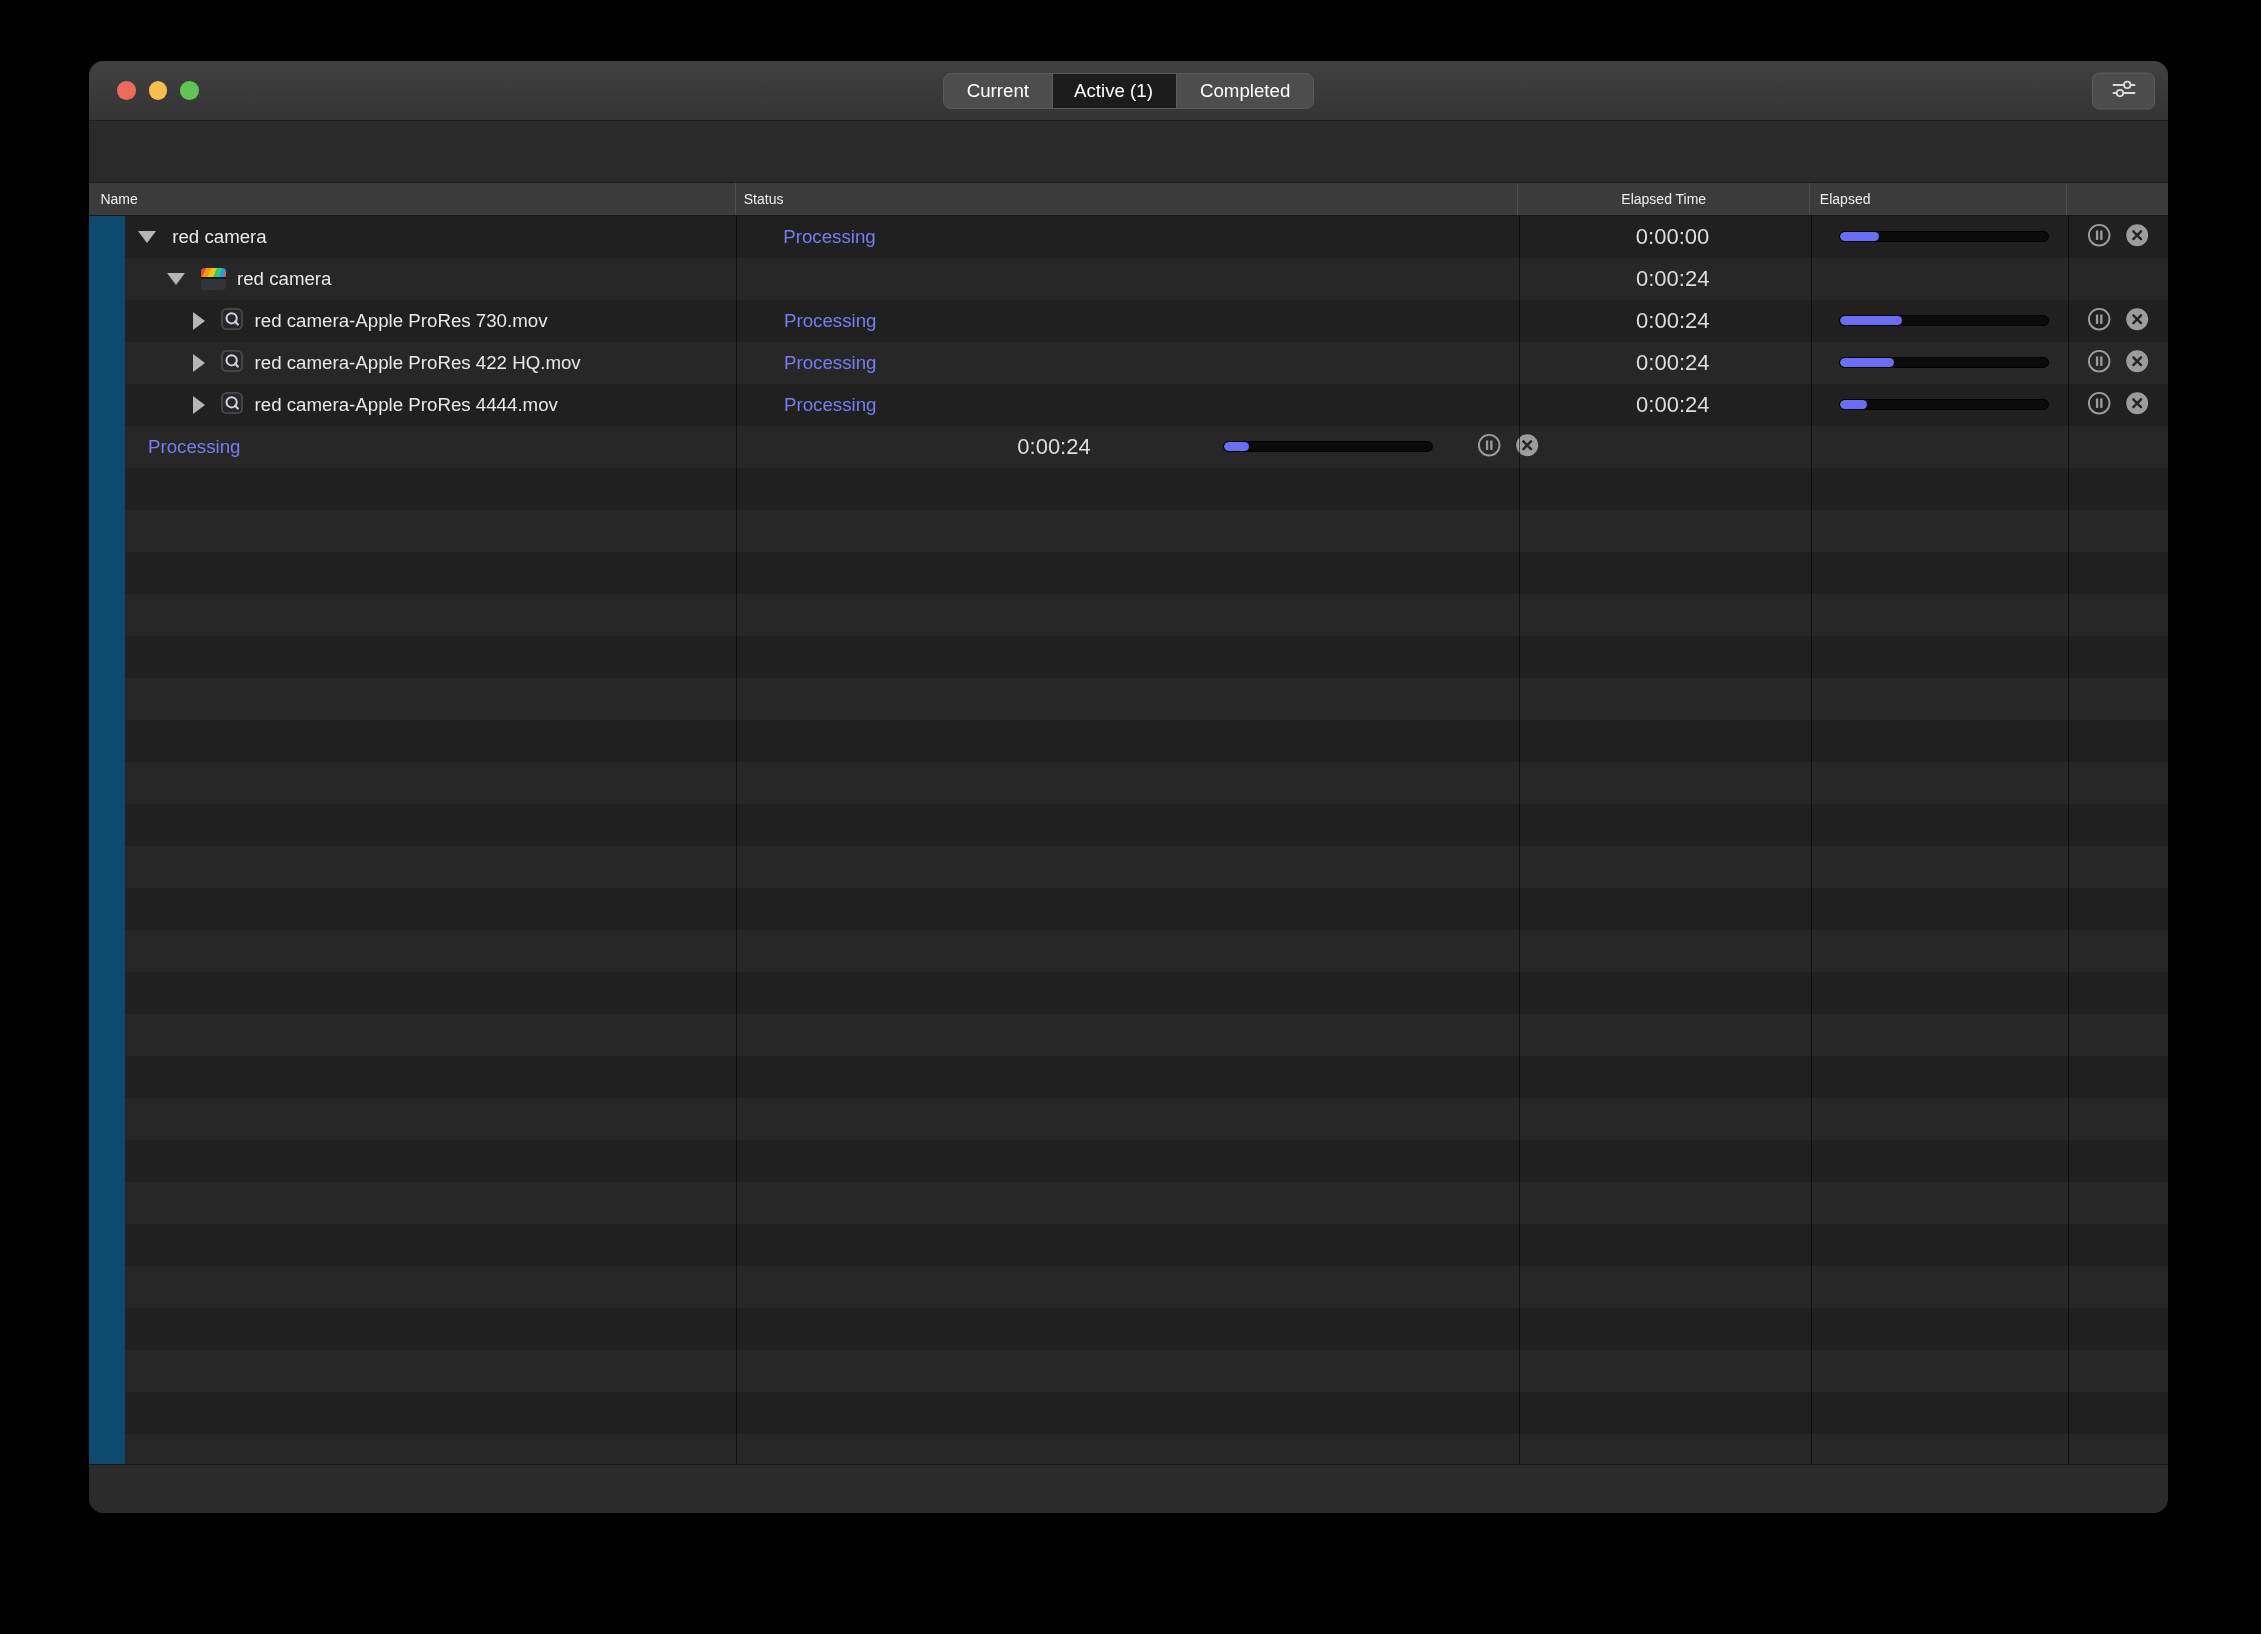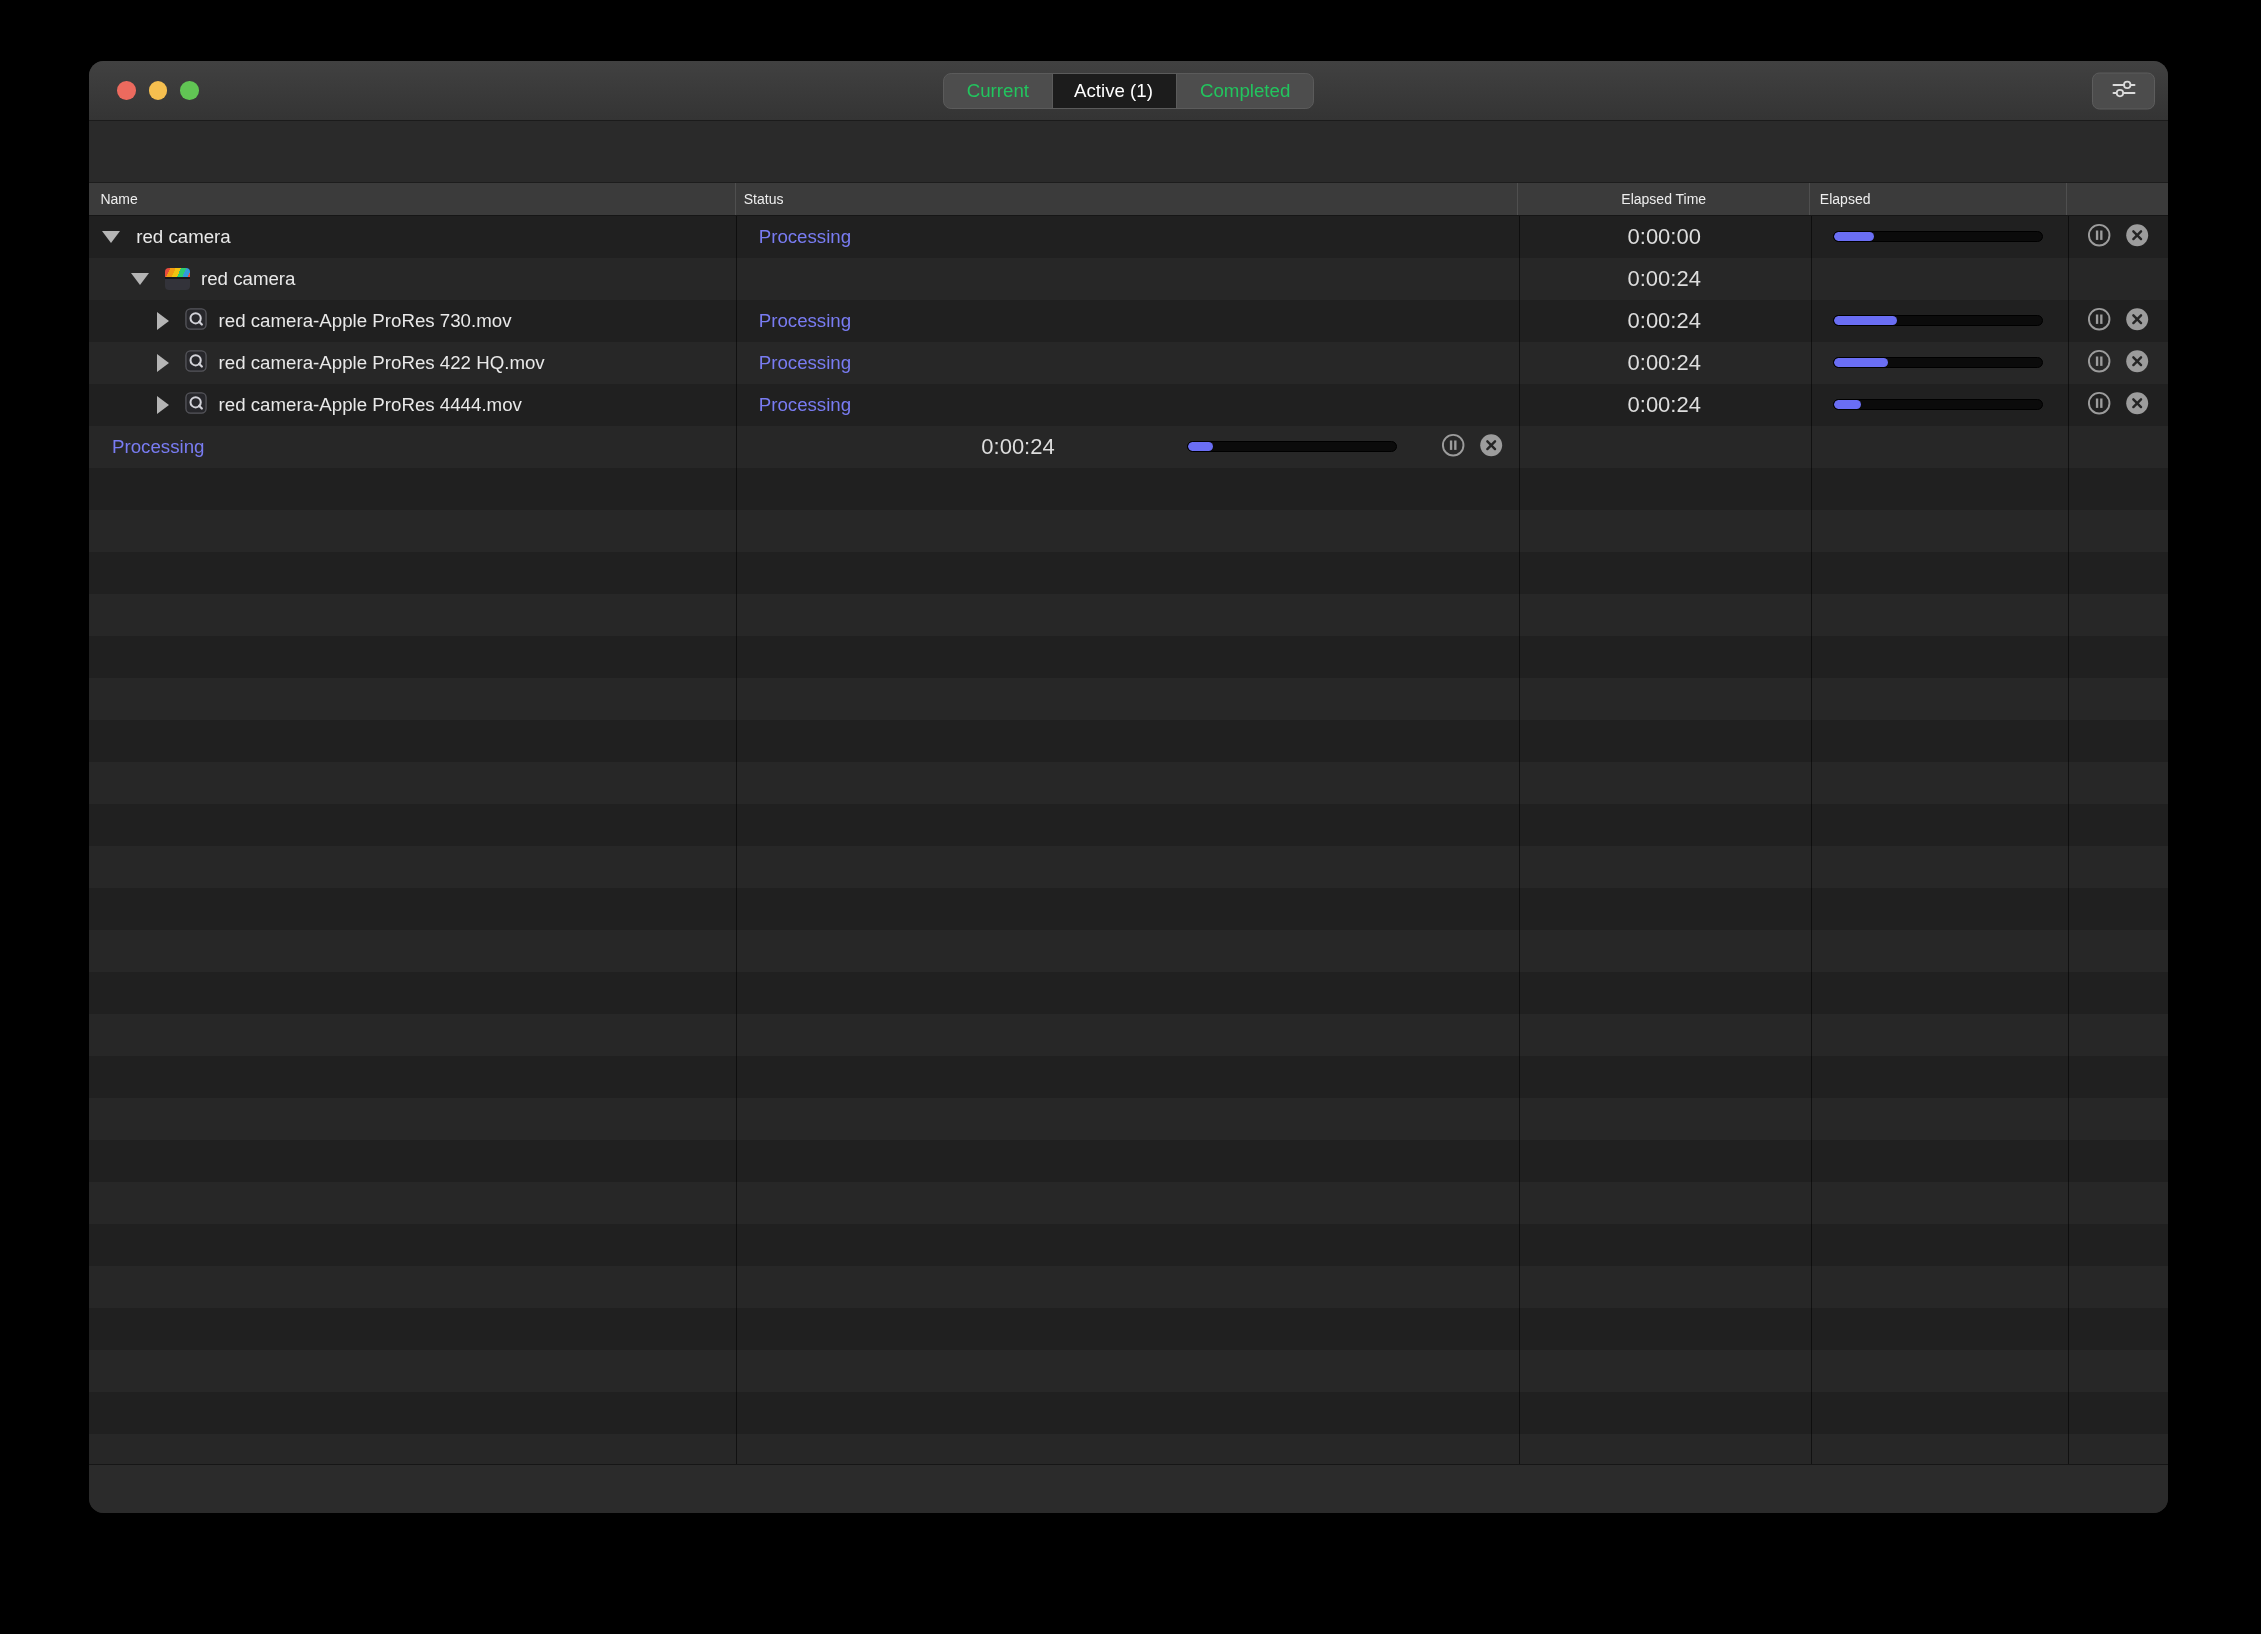--- a/index.html
+++ b/index.html
@@ -29,21 +29,21 @@
   .light { width:18.7px; height:18.7px; border-radius:50%; }
   .light.close { background:#ec6a5e; }
   .light.min   { background:#f5bf4f; }
   .light.zoom  { background:#61c554; }
 
   .segmented {
     display:flex; border:0.8px solid #5b5b5b; border-radius:8.1px; overflow:hidden;
     background:#4d4d4d;
   }
   .segment {
-    height:34px; line-height:34px; padding:0 23px; font-size:18.7px; color:#22c55e;
+    height:34px; line-height:34px; padding:0 23px; font-size:18.7px; color:#ffffff;
     border-right:0.8px solid #5b5b5b; cursor:default; white-space:nowrap;
   }
   .segment:last-child { border-right:none; }
   .segment.selected { background:#1c1c1c; color:#ffffff;padding-left:21px; }
 
   .settings-btn {
     position:absolute; right:13px; top:50%; transform:translateY(-50%);
     width:63px; height:37px; background:#4c4c4c; border:0.8px solid #5d5d5d;
     border-radius:7.3px; display:flex; align-items:center; justify-content:center;
   }
@@ -61,21 +61,21 @@
     background:#3b3b3b; border-bottom:0.8px solid #161616;
     font-size:14px; color:#eeeeee;
   }
   .hcell { height:100%; display:flex; align-items:center; border-right:0.8px solid #4f4f4f; }
   .hcell.h-name     { width:var(--c1); padding-left:11.4px; }
   .hcell.h-status   { width:var(--c2); padding-left:8.1px; }
   .hcell.h-elapsed  { width:var(--c3); justify-content:center; }
   .hcell.h-progress { width:var(--c4); padding-left:9.7px; }
   .hcell.h-actions  { width:var(--c5); border-right:none; }
 
-  .table-body { position:relative; flex:1; overflow:hidden; background:#0c4a6e; }
+  .table-body { position:relative; flex:1; overflow:hidden; background:#0c4a6e;padding-left:36px; }
   .vsep { position:absolute; top:0; bottom:0; width:0.8px; background:rgba(0,0,0,.55); z-index:3; }
 
   .row { height:var(--rowh); display:flex; align-items:center; position:relative; z-index:1; }
   .row:nth-child(odd)  { background:#202020; }
   .row:nth-child(even) { background:#272727; }
 
   .cell { height:100%; display:flex; align-items:center; }
   .c-name     { width:var(--c1); }
   .c-status   { width:var(--c2); padding-left:23px; font-size:18.7px; color:#797cf2; }
   .c-elapsed  { width:var(--c3); justify-content:center; font-size:22px; color:#dddddd; }

